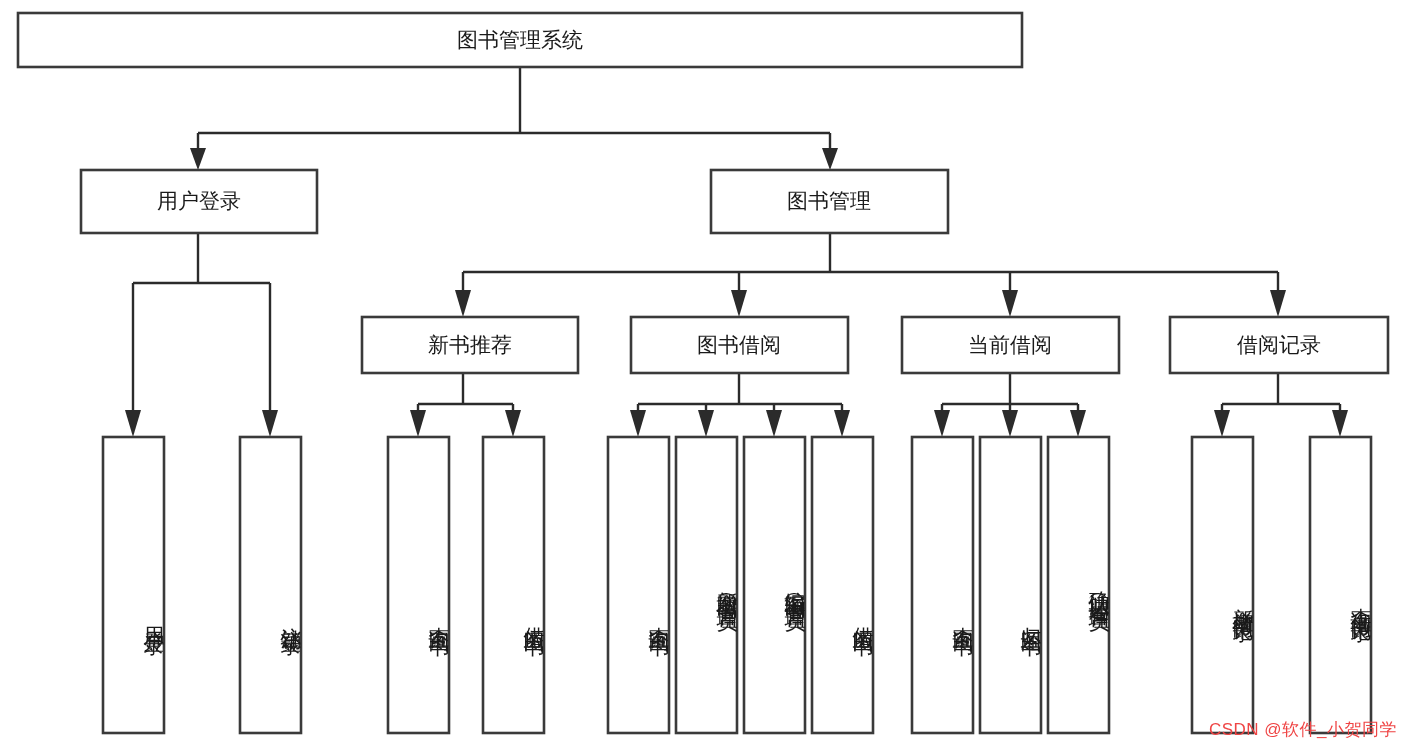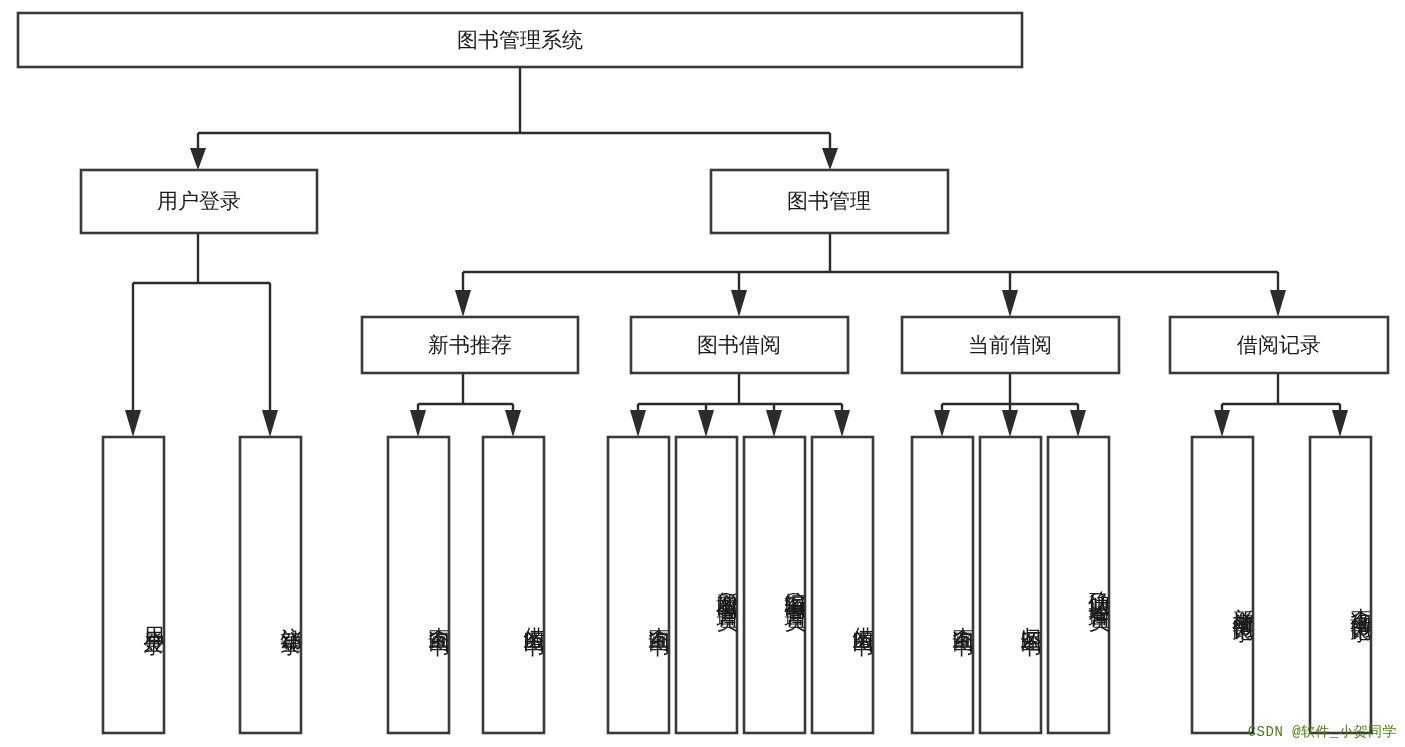--- a/index.html
+++ b/index.html
@@ -66,23 +66,23 @@
     display: flex;
     align-items: flex-start;
     justify-content: center;
     white-space: nowrap;
     pointer-events: none;
   }
   .watermark {
     position: absolute;
     right: 8px;
     bottom: 6px;
-    font-family: Liberation Mono, monospace;
-    font-size: 14px;
-    color: #4d7c0f;
+    font-family: Liberation Sans, sans-serif;
+    font-size: 17px;
+    color: #ef4444;
     white-space: nowrap;
     letter-spacing: 0.5px;
   }
 </style>
 </head>
 <body>
 
 <div id="diagram-root">
 
   <svg id="tree-svg" viewBox="0 0 1405 747">

